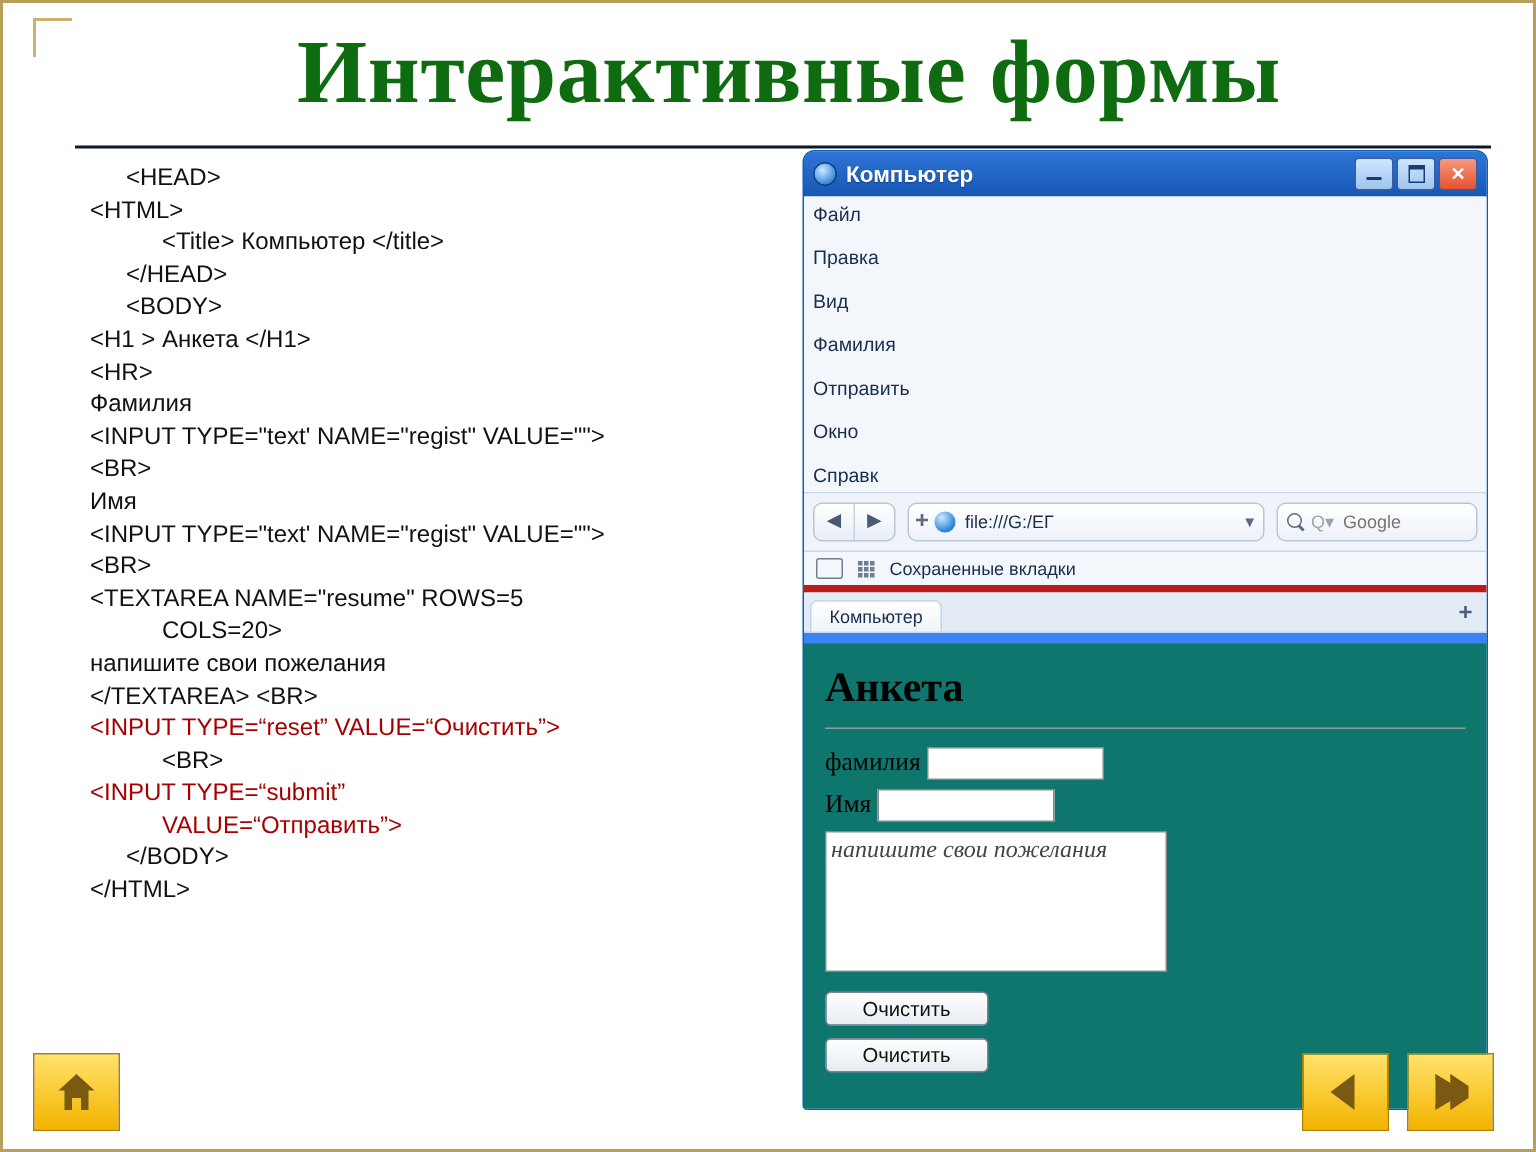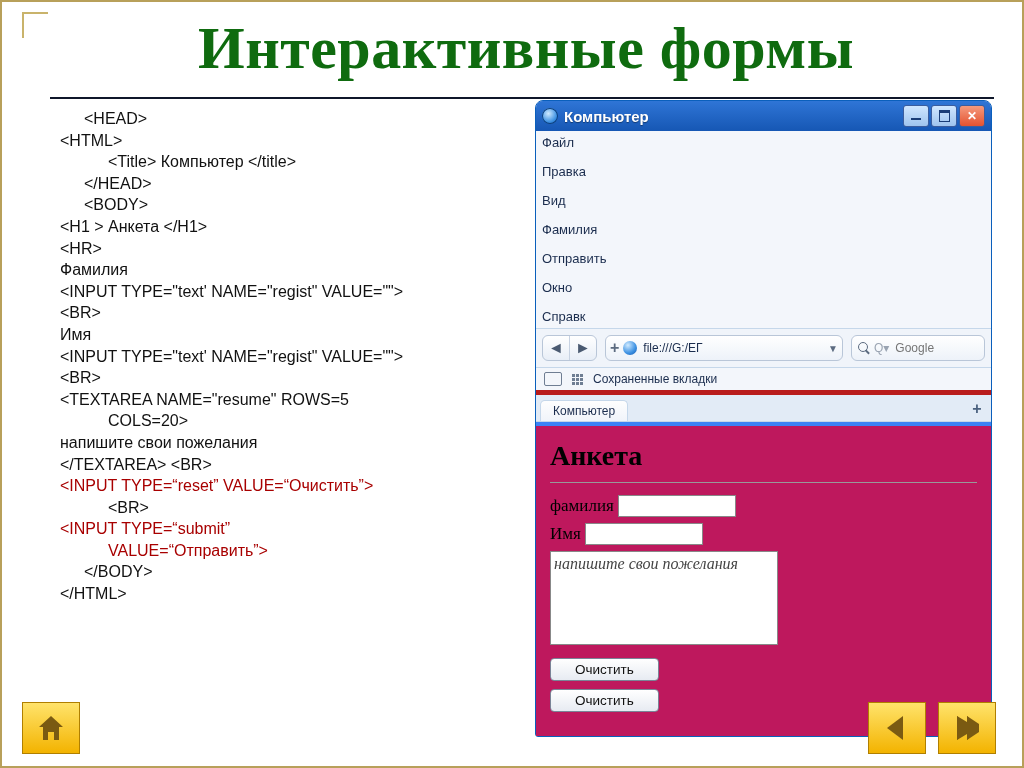--- a/index.html
+++ b/index.html
@@ -223,25 +223,25 @@
   .tab-add {
     margin-left: auto;
     width: 20px;
     text-align: center;
     color: #4b617f;
     font-weight: bold;
     padding-bottom: 3px;
   }
 
   .browser-content {
-    background: #be185d;
+    background: #0f766e;
     padding: 12px 14px 16px;
     font-family: "Times New Roman", serif;
     color: #000;
-    border-top: 4px solid #3b82f6;
+    border-top: 7px solid #3b82f6;
   }
   .browser-content h2 {
     margin: 2px 0 10px;
     font-size: 28px;
     font-weight: bold;
   }
   .browser-content hr {
     border: 0; border-top: 1px solid #999;
     margin: 4px 0 12px;
   }

